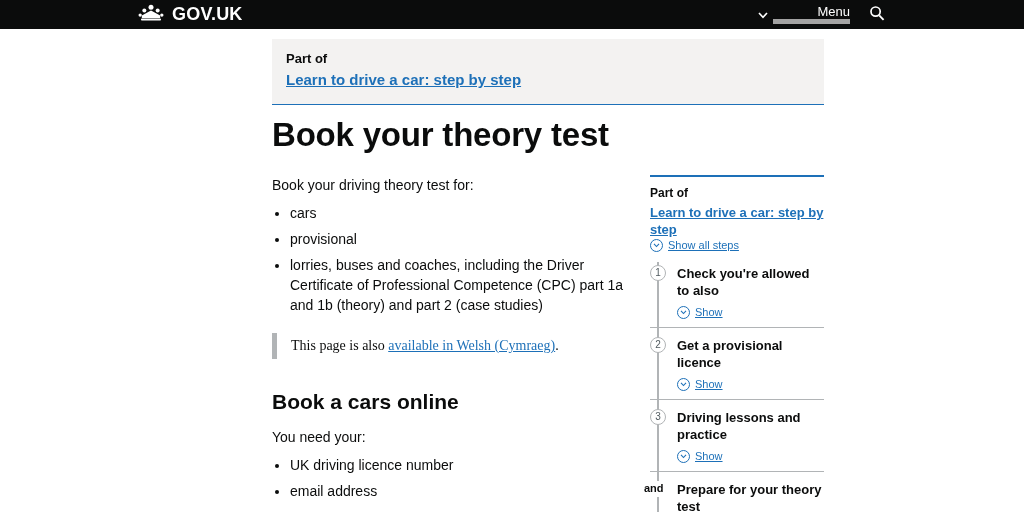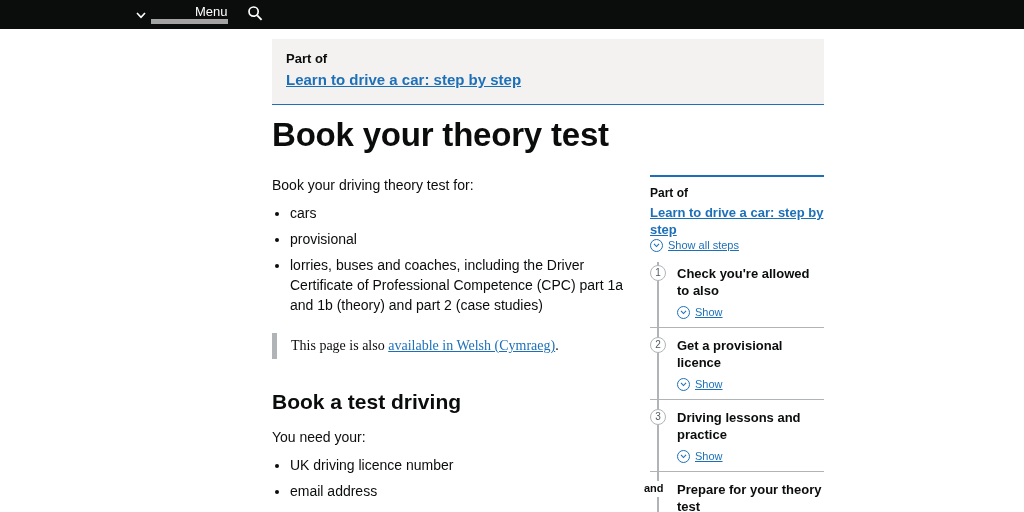--- a/index.html
+++ b/index.html
@@ -314,20 +314,36 @@
     line-height: 14px;
   }
 </style>
 </head>
 <body>
 
 <div id="page">
 
   <div class="govuk-header">
     <div class="header-inner">
+      <a class="logo-wrap" href="#">
+        <span class="crown">
+          <svg width="30" height="20" viewBox="0 0 36 24" aria-hidden="true">
+            <g fill="#ffffff">
+              <circle cx="18" cy="5" r="3"></circle>
+              <circle cx="10" cy="9" r="2.4"></circle>
+              <circle cx="26" cy="9" r="2.4"></circle>
+              <circle cx="5" cy="14.5" r="2"></circle>
+              <circle cx="31" cy="14.5" r="2"></circle>
+              <path d="M7 15 L18 9 L29 15 L29 18 L7 18 Z"></path>
+              <rect x="6" y="18.5" width="24" height="2.6" rx="1"></rect>
+            </g>
+          </svg>
+        </span>
+        <span class="logo-text">GOV.UK</span>
+      </a>
       <div class="header-right">
         <button class="menu-btn">
           <span>
             <svg width="10" height="7" viewBox="0 0 10 7" aria-hidden="true">
               <path d="M1 1 L5 5.4 L9 1" stroke="#ffffff" stroke-width="1.6" fill="none"></path>
             </svg>
           </span>
           <span class="label">Menu</span>
         </button>
         <button class="search-btn">
@@ -363,21 +379,21 @@
             <li>provisional</li>
             <li>lorries, buses and coaches, including the Driver Certificate of Professional Competence (CPC) part 1a and 1b (theory) and part 2 (case studies)</li>
           </ul>
 
           <div class="inset">
             <p>
               <span>This page is also </span><a href="#">available in Welsh (Cymraeg)</a><span>.</span>
             </p>
           </div>
 
-          <h2 class="sub-title">Book a test driving</h2>
+          <h2 class="sub-title">Book a cars online</h2>
           <p class="para">You need your:</p>
           <ul class="bullets">
             <li>UK driving licence number</li>
             <li>email address</li>
 
           </ul>
 
         </div>
 
         <div class="col-side">

